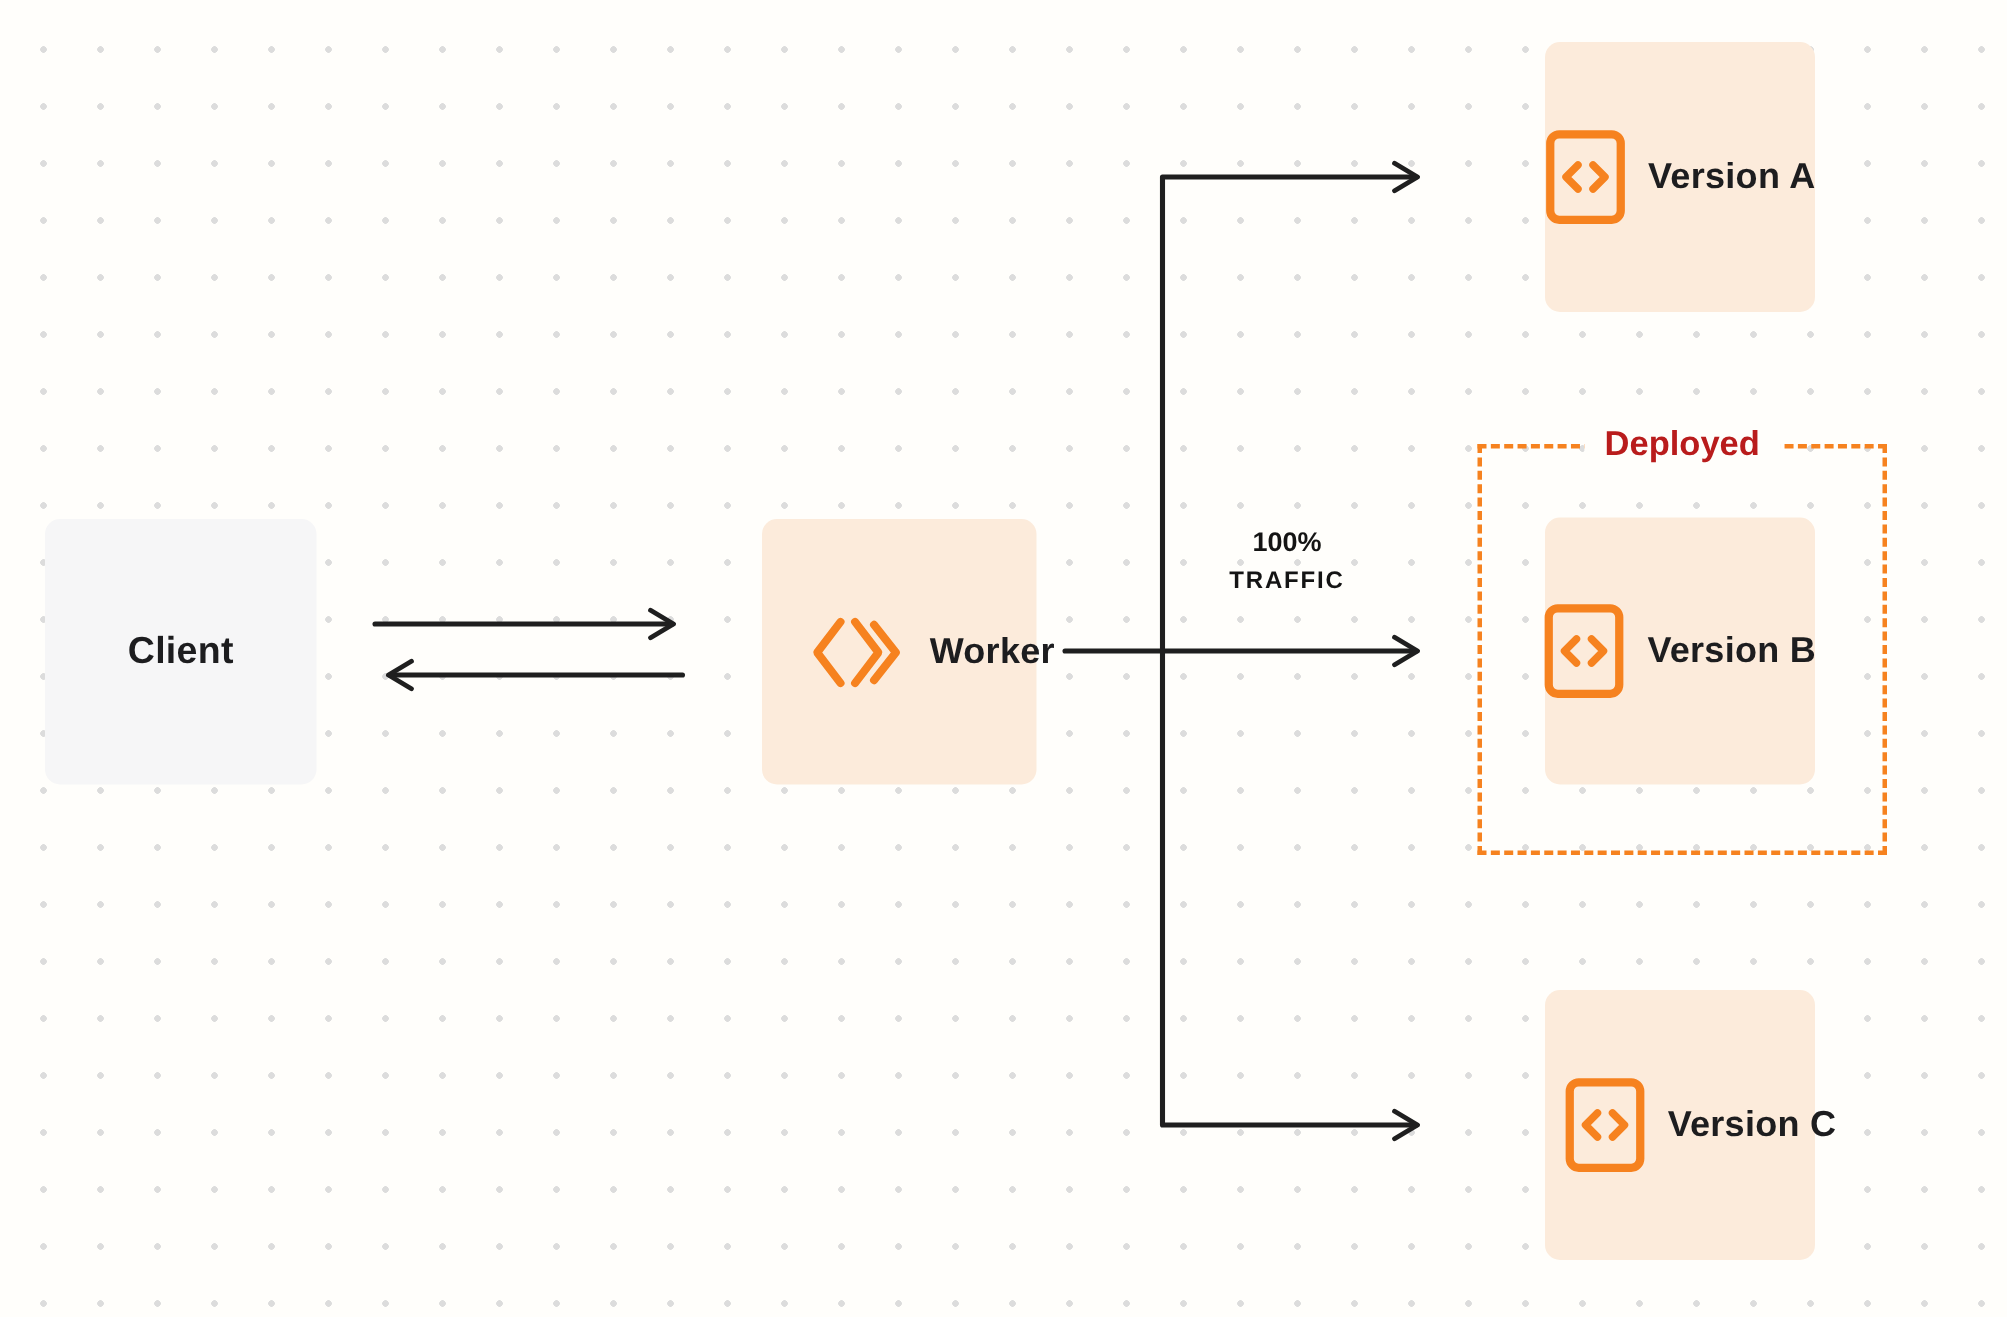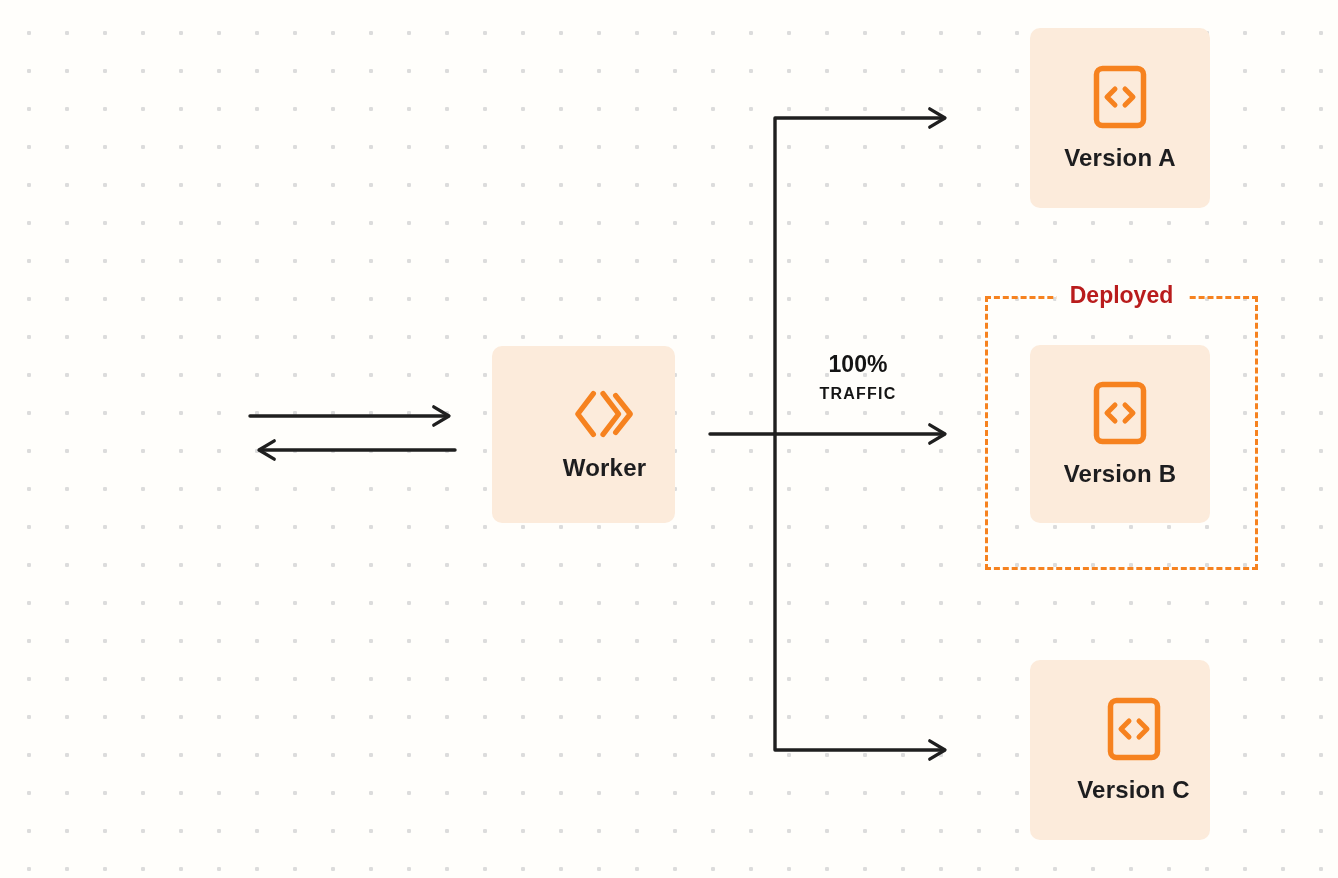--- a/index.html
+++ b/index.html
@@ -21,42 +21,42 @@
     position: absolute;
     left: 0; top: 0;
     width: 1338px; height: 878px;
     pointer-events: none;
   }
 
   .node {
     position: absolute;
     border-radius: 10px;
     display: flex;
-    flex-direction: column;
+    flex-direction: row;
     align-items: center;
     justify-content: center;
     gap: 16px;
   }
   .node .label {
     font-size: 24px;
     font-weight: 700;
     color: #1D1D1F;
     letter-spacing: 0.2px;
     white-space: nowrap;
   }
 
   .node--client {
     left: 30px; top: 346px;
     width: 181px; height: 177px;
     background: #F6F6F7;
   }
   .node--client .label { font-size: 25px; }
 
   .node--worker {
-    left: 492px; top: 346px;
+    left: 508px; top: 346px;
     width: 183px; height: 177px;
     background: #FCEBDB;
     gap: 14px;
     padding-left: 42px;
   }
 
   .node--version {
     width: 180px; height: 180px;
     background: #FCEBDB;
     gap: 15px;
@@ -84,21 +84,21 @@
     white-space: nowrap;
   }
 
   .traffic-label {
     position: absolute;
     left: 799px; top: 351px;
     width: 118px;
     text-align: center;
     color: #141414;
   }
-  .traffic-label .l1 { font-size: 23px; font-weight: 700; }
+  .traffic-label .l1 { font-size: 18px; font-weight: 700; }
   .traffic-label .l2 { font-size: 16px; font-weight: 700; letter-spacing: 1.2px; margin-top: 7px; }
 
   .icon { display: inline-flex; line-height: 0; }
 </style>
 </head>
 <body>
 
 <div class="canvas">
 
   <svg class="arrows" viewBox="0 0 1338 878" aria-hidden="true">
@@ -118,20 +118,23 @@
       <path d="M775 434 V118 H944" marker-end="url(#ah)"></path>
 
       <path d="M775 434 V750 H944" marker-end="url(#ah)"></path>
     </g>
   </svg>
 
   <div class="deployed-frame">
     <div class="deployed-label">Deployed</div>
   </div>
 
+  <div class="node node--client">
+    <div class="label">Client</div>
+  </div>
 
   <div class="node node--worker">
     <span class="icon">
       <svg width="68" height="52" viewBox="0 0 70 52">
         <g fill="none" stroke="#F6821F" stroke-width="5.5" stroke-linecap="round" stroke-linejoin="round">
           <path d="M23 5 L7 26 L23 47"></path>
           <path d="M33 5 L49 26 L33 47"></path>
           <path d="M46 7 L61 26 L46 45"></path>
         </g>
       </svg>

